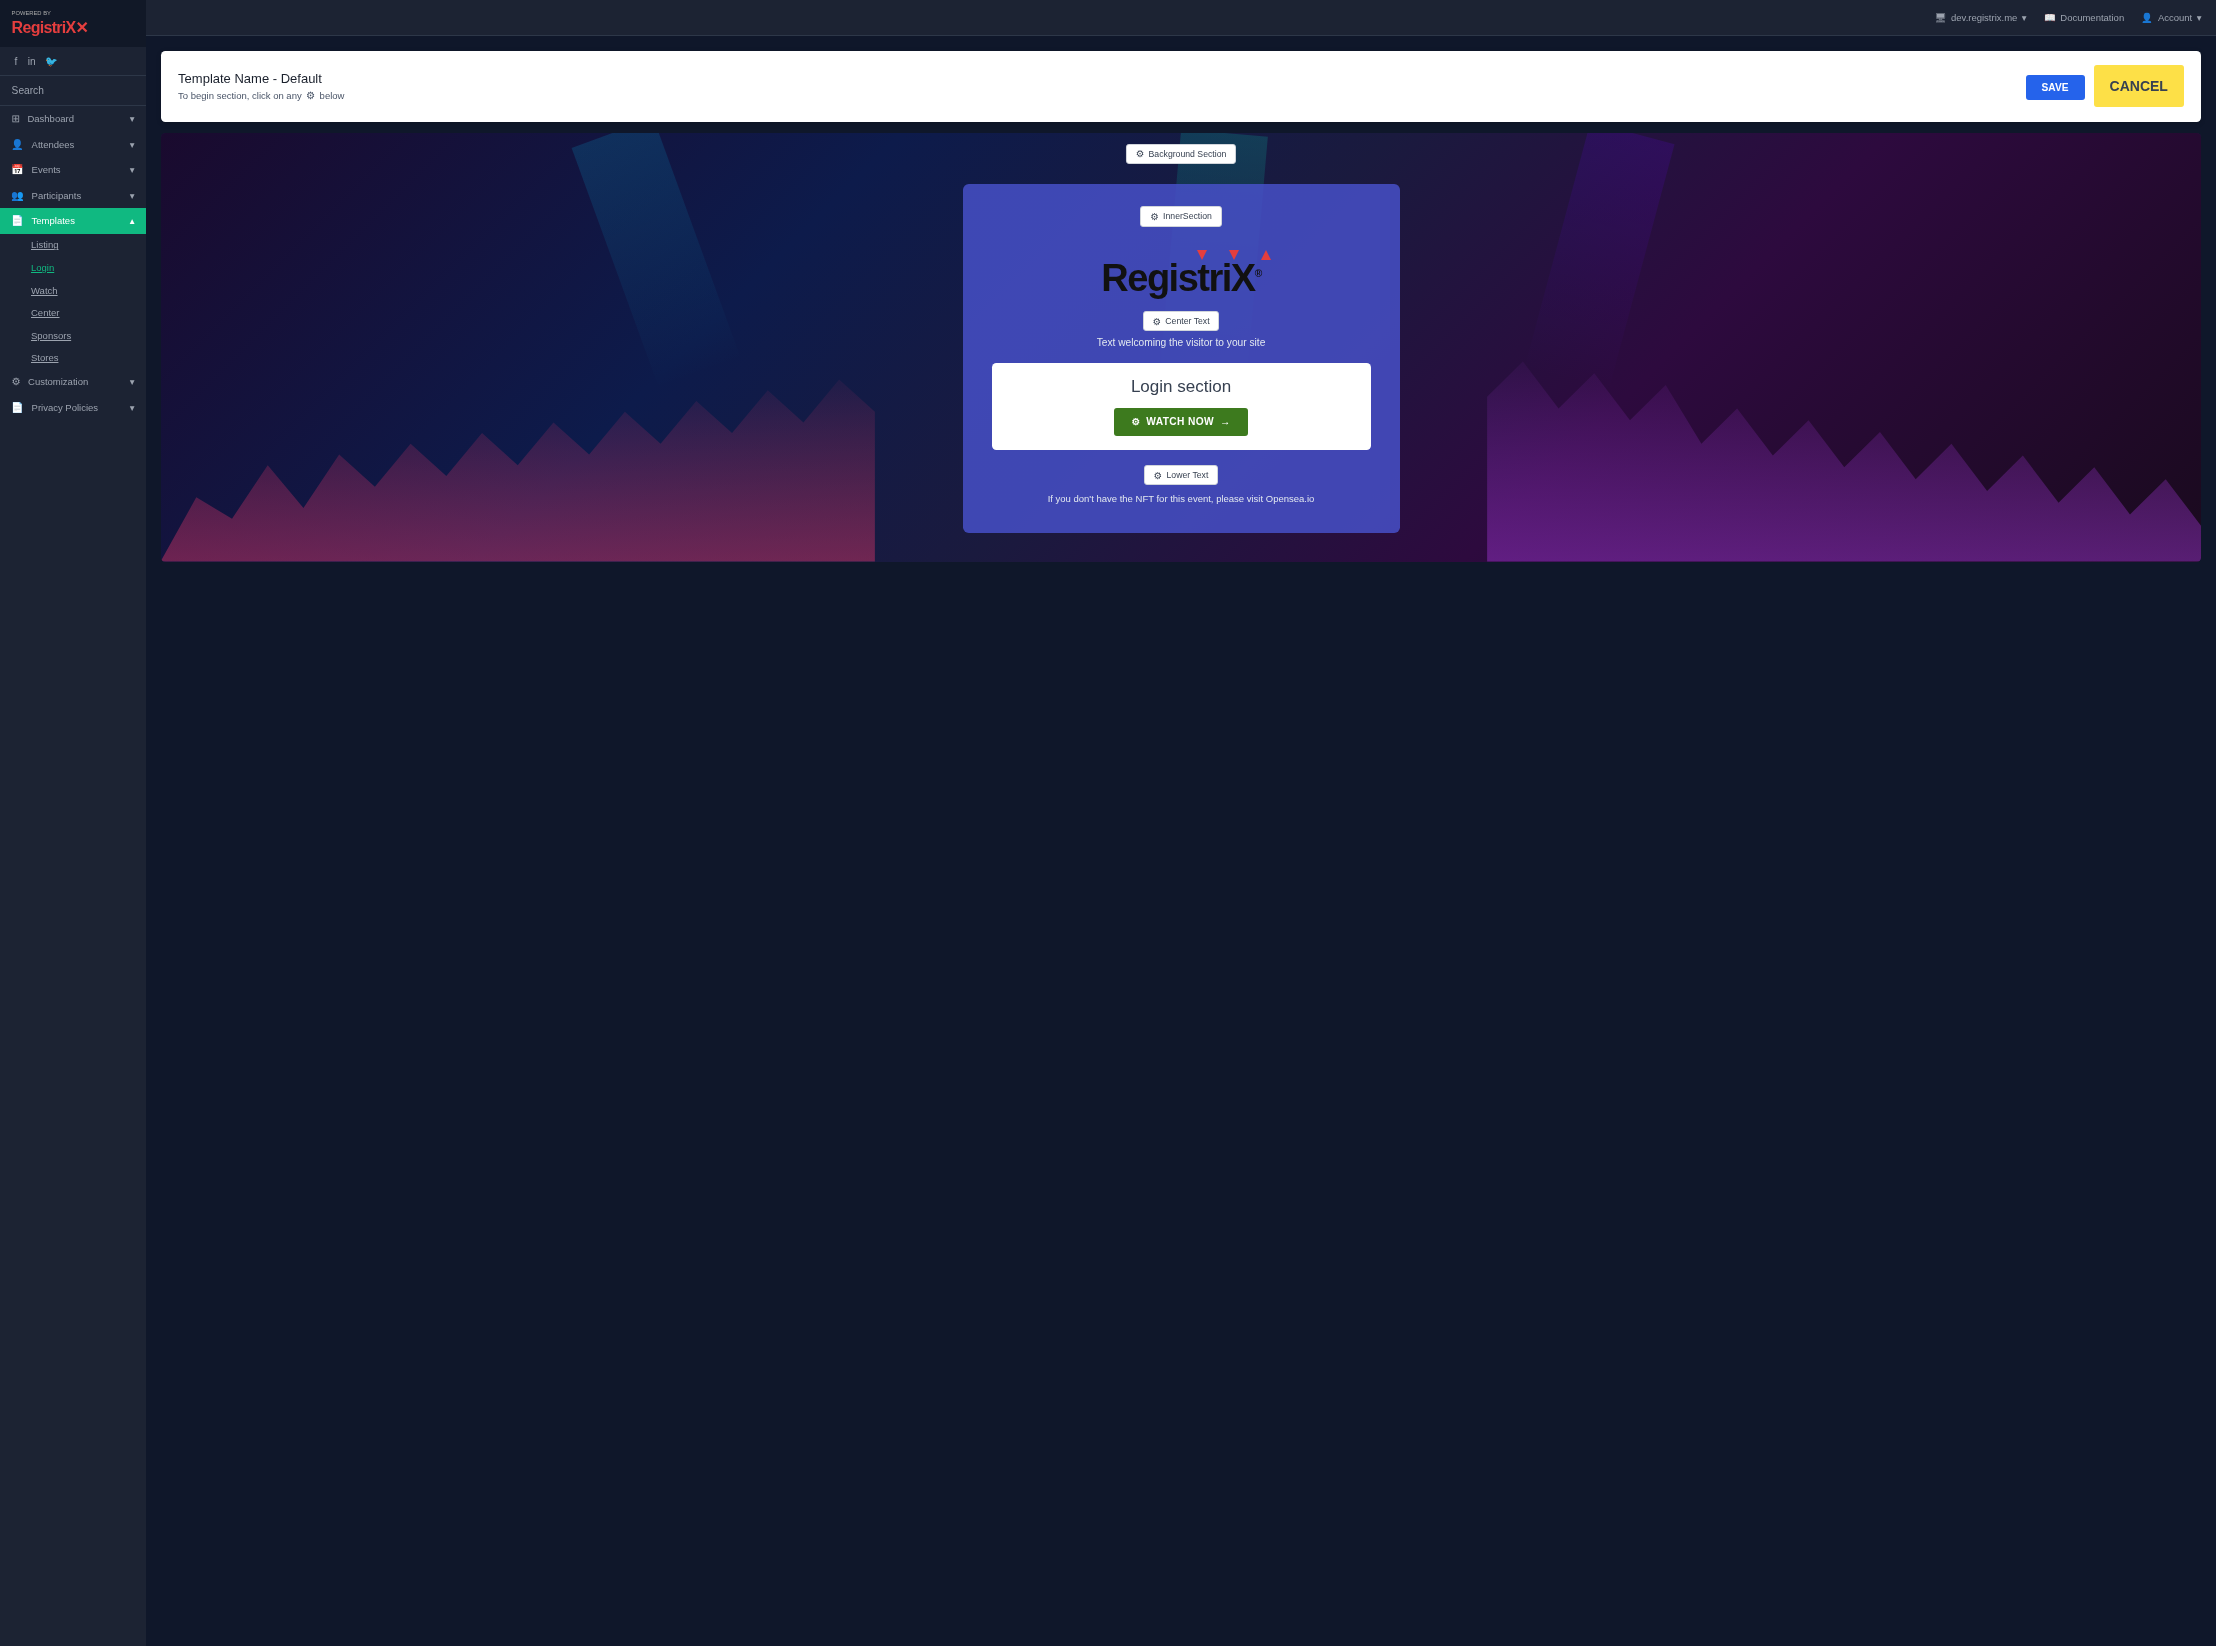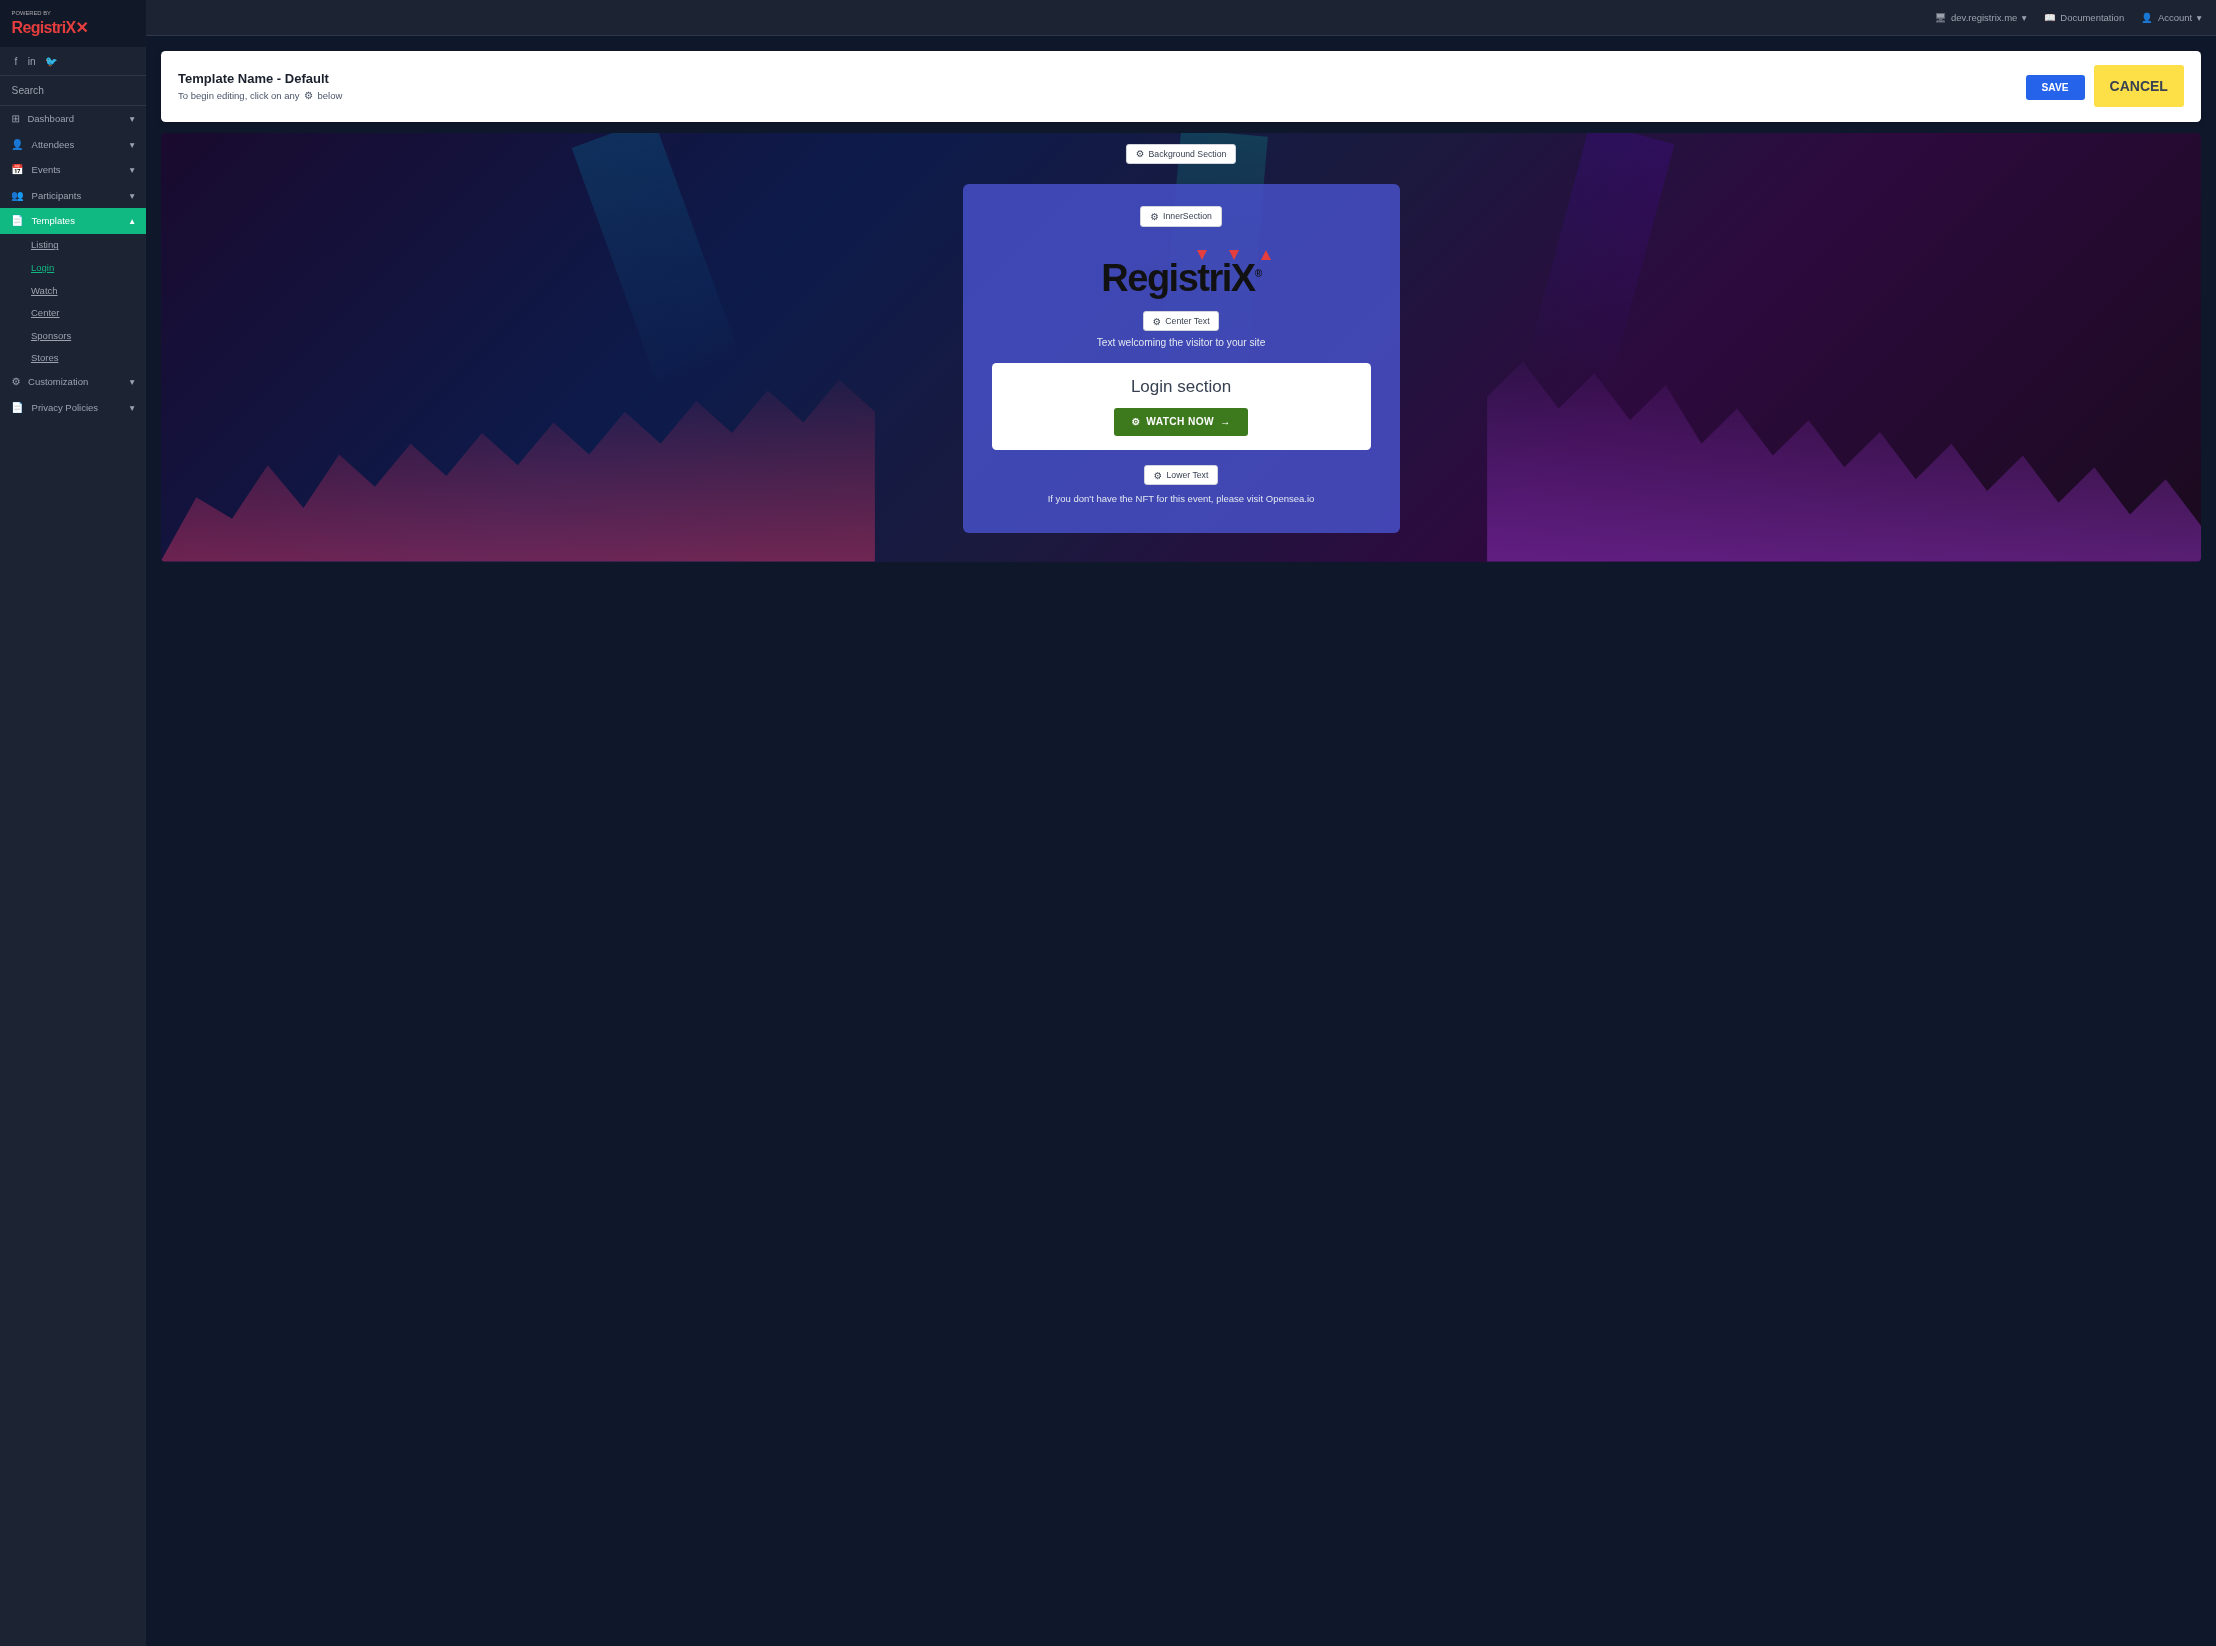--- a/index.html
+++ b/index.html
@@ -121,21 +121,21 @@
       border-radius: 4.4px;
       padding: 14.6px 17.5px;
       display: flex;
       align-items: center;
       justify-content: space-between;
       margin-bottom: 11.6px;
       box-shadow: 0 1.5px 5.8px rgba(0,0,0,0.15);
     }
     .header-left .template-name {
       font-size: 13px;
-      font-weight: 700;
+      font-weight: 400;
       color: #1a202c;
       margin-bottom: 4.4px;
     }
     .header-left .edit-hint {
       font-size: 9.5px;
       color: #4a5568;
       display: flex;
       align-items: center;
       gap: 4.4px;
     }
@@ -466,21 +466,21 @@
       <span>▾</span>
     </div>
   </div>
 
   <div id="editor-area">
 
     <div class="header-panel">
       <div class="header-left">
         <div class="template-name">Template Name - Default</div>
         <div class="edit-hint">
-          <span>To begin editing, click on any</span>
+          <span>To begin section, click on any</span>
           <span class="gear-inline">⚙</span>
           <span>below</span>
         </div>
       </div>
       <div>
         <button class="btn-save">SAVE</button>
         <button class="btn-cancel">CANCEL</button>
       </div>
     </div>
 

